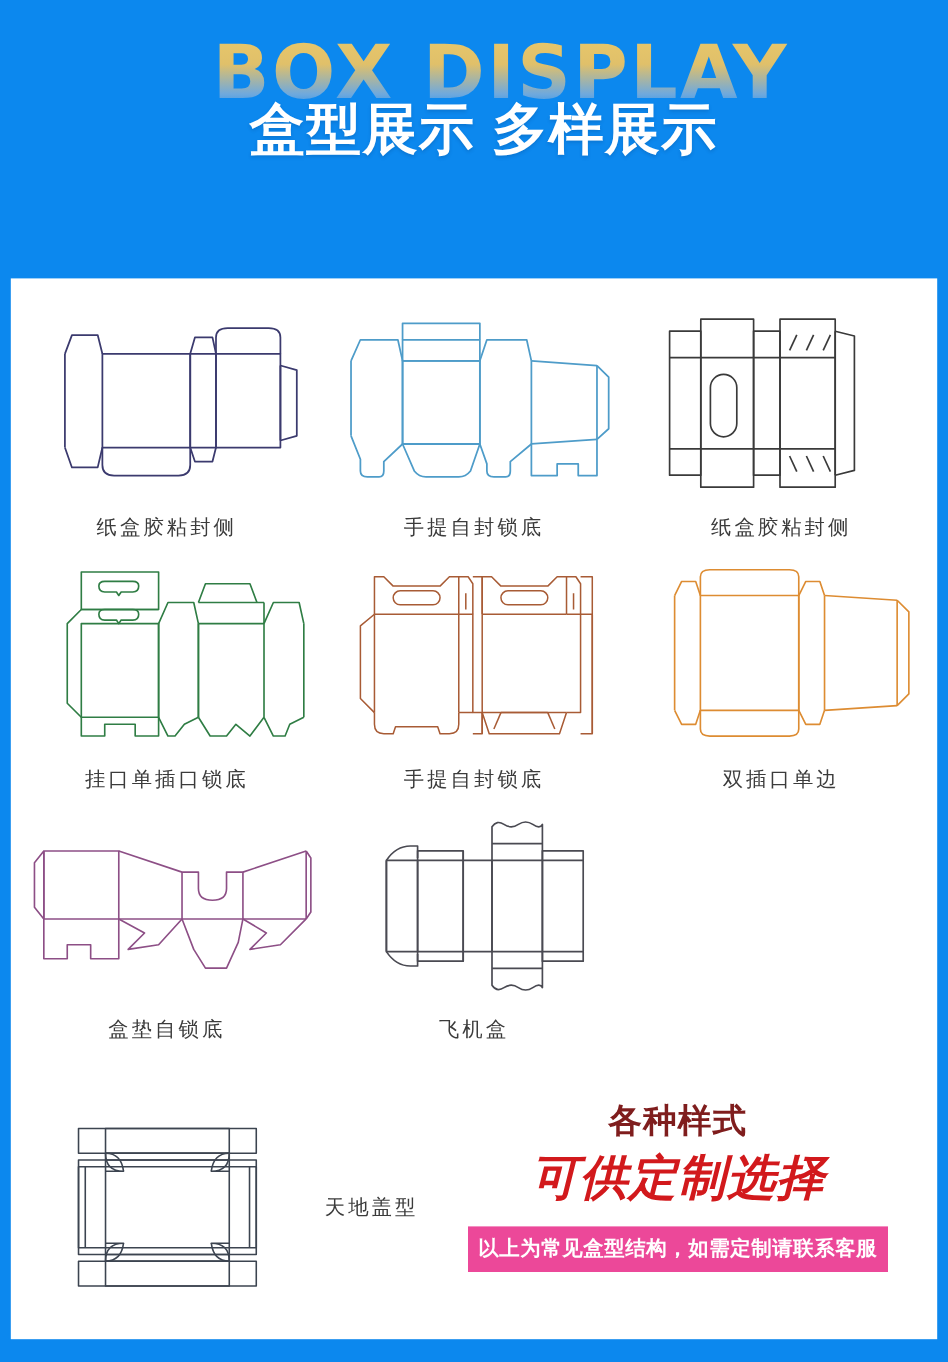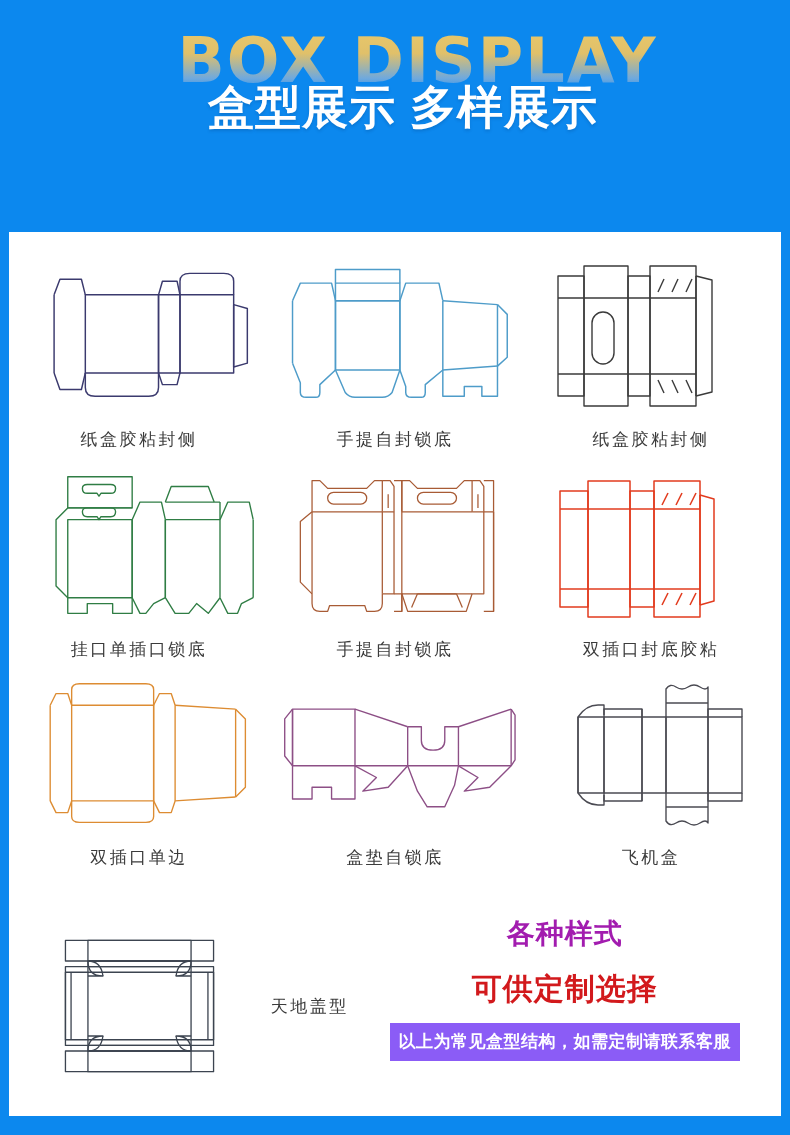--- a/index.html
+++ b/index.html
@@ -112,33 +112,34 @@
     width: 56%;
     display: flex;
     flex-direction: column;
     align-items: center;
     justify-content: flex-start;
     padding-top: 28px;
   }
   .promo-1 {
     font-size: 28px;
     font-weight: bold;
-    color: #a21caf;
+    color: #7f1d1d;
     letter-spacing: 1px;
   }
   .promo-2 {
-    font-size: 30px;
+    font-size: 40px;
     font-weight: bold;
     color: #d2191c;
     letter-spacing: 1px;
-    margin-top: 16px;
+    margin-top: 1px;
+    font-style: italic;
   }
   .promo-banner {
     margin-top: 13px;
-    background: #8b5cf6;
+    background: #ec4899;
     color: #ffffff;
     font-size: 17px;
     font-weight: bold;
     padding: 7px 9px 8px 9px;
     letter-spacing: .5px;
     white-space: nowrap;
   }
 </style>
 </head>
 <body>
@@ -280,41 +281,20 @@
           <path d="M226 48 L226 150"></path>
           <path d="M132 132 L138 150 L198 150 L204 132"></path>
           <path d="M148 132 L142 146"></path>
           <path d="M188 132 L194 146"></path>
           <path d="M148 132 L188 132"></path>
         </svg>
       </div>
       <div class="caption">手提自封锁底</div>
     </div>
 
-    <div class="cell">
-      <div class="figure">
-        <svg viewBox="0 0 230 165" width="230" height="165" fill="none" stroke="#e23b1e" stroke-width="1.5" stroke-linejoin="round">
-          <rect x="24" y="28" width="28" height="116"></rect>
-          <rect x="52" y="18" width="42" height="136"></rect>
-          <rect x="94" y="28" width="24" height="116"></rect>
-          <rect x="118" y="18" width="46" height="136"></rect>
-          <path d="M24 46 L164 46"></path>
-          <path d="M24 126 L164 126"></path>
-          <path d="M164 32 L178 36 L178 138 L164 142"></path>
-          <path d="M164 32 L164 142"></path>
-          <path d="M126 42 L132 30"></path>
-          <path d="M140 42 L146 30"></path>
-          <path d="M154 42 L160 30"></path>
-          <path d="M126 142 L132 130"></path>
-          <path d="M140 142 L146 130"></path>
-          <path d="M154 142 L160 130"></path>
-        </svg>
-      </div>
-      <div class="caption">双插口封底胶粘</div>
-    </div>
 
     <div class="cell">
       <div class="figure">
         <svg viewBox="0 0 250 160" width="250" height="160" fill="none" stroke="#dd8c32" stroke-width="1.4" stroke-linejoin="round">
           <path d="M34 30 L34 128"></path>
           <path d="M34 30 L40 18 L52 18 L56 30"></path>
           <path d="M34 128 L40 140 L52 140 L56 128"></path>
           <rect x="56" y="30" width="84" height="98"></rect>
           <path d="M56 30 L56 14 Q56 8 64 8 L132 8 Q140 8 140 14 L140 30"></path>
           <path d="M56 128 L56 144 Q56 150 64 150 L132 150 Q140 150 140 144 L140 128"></path>

